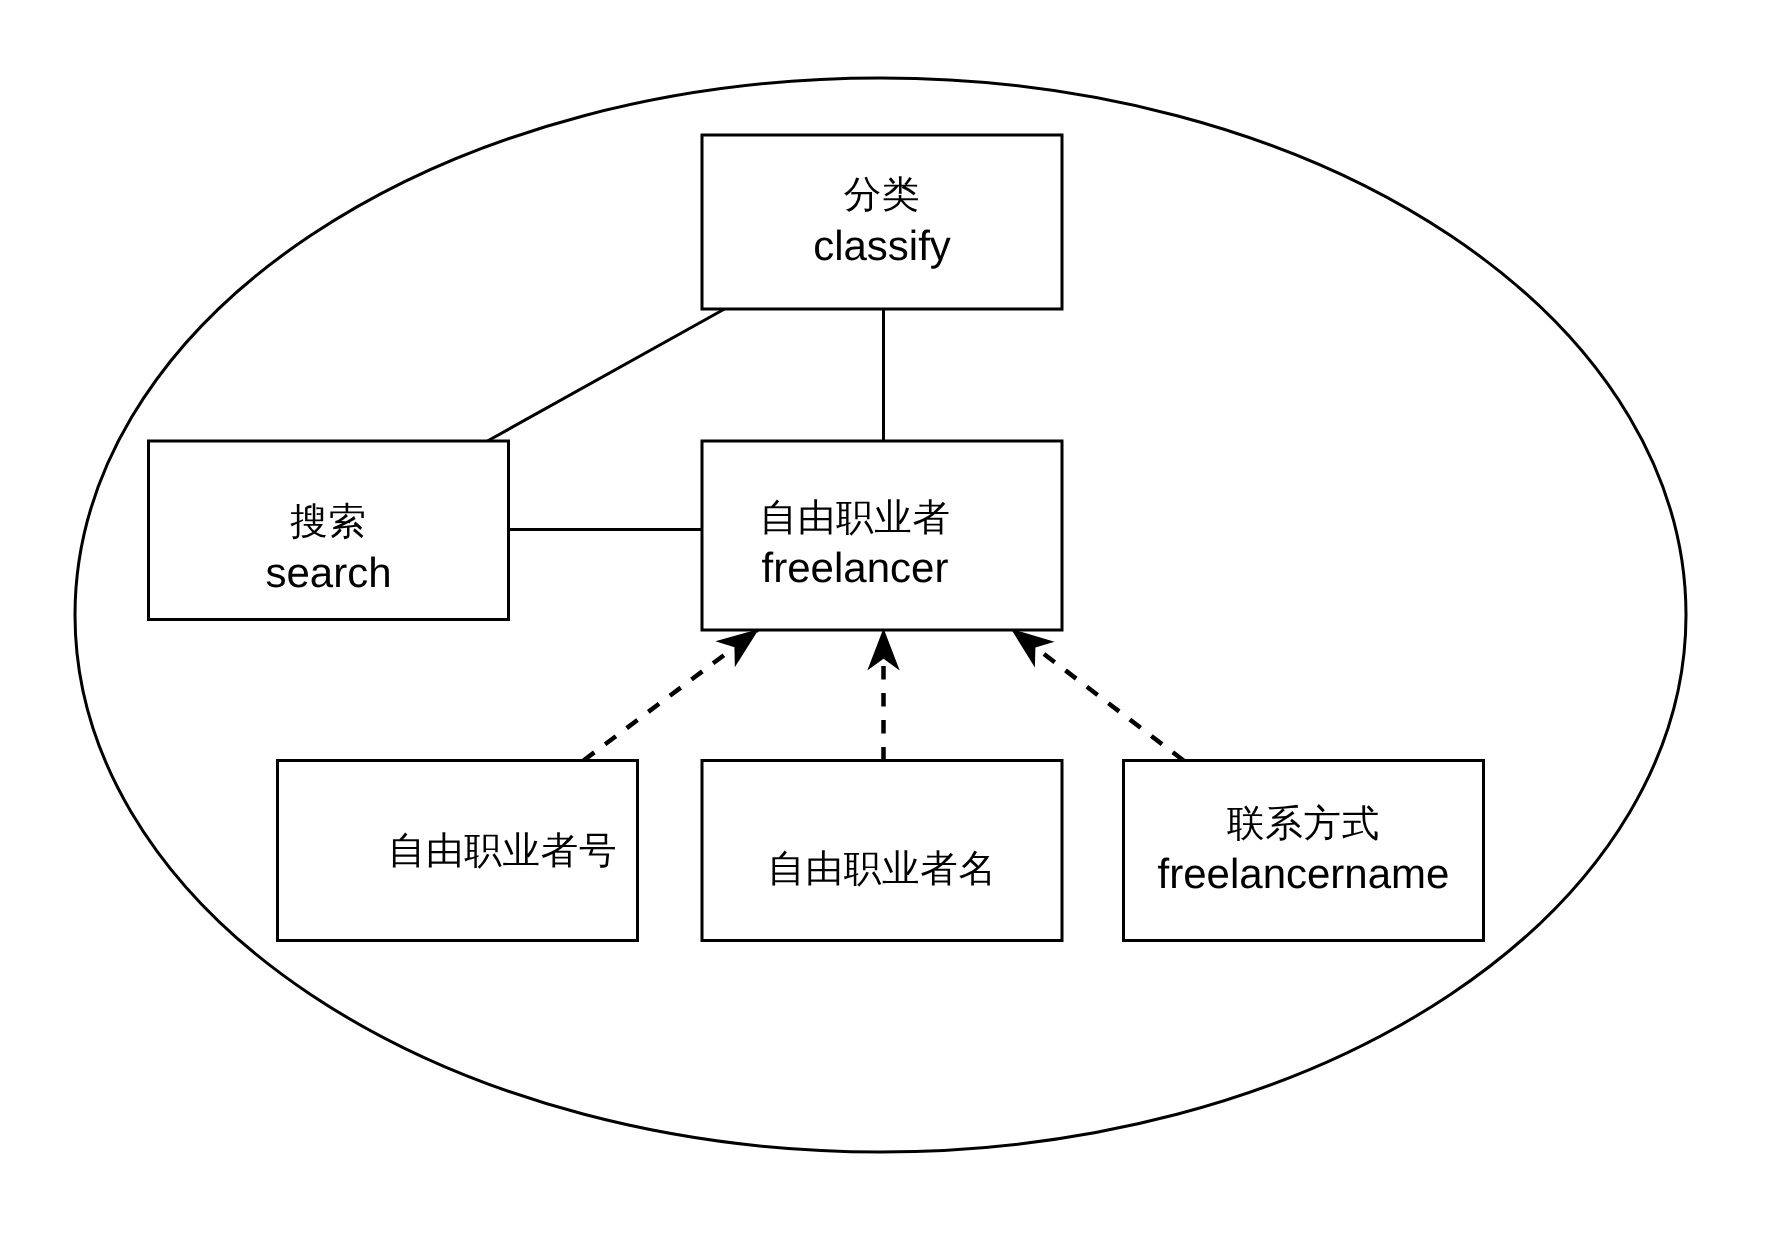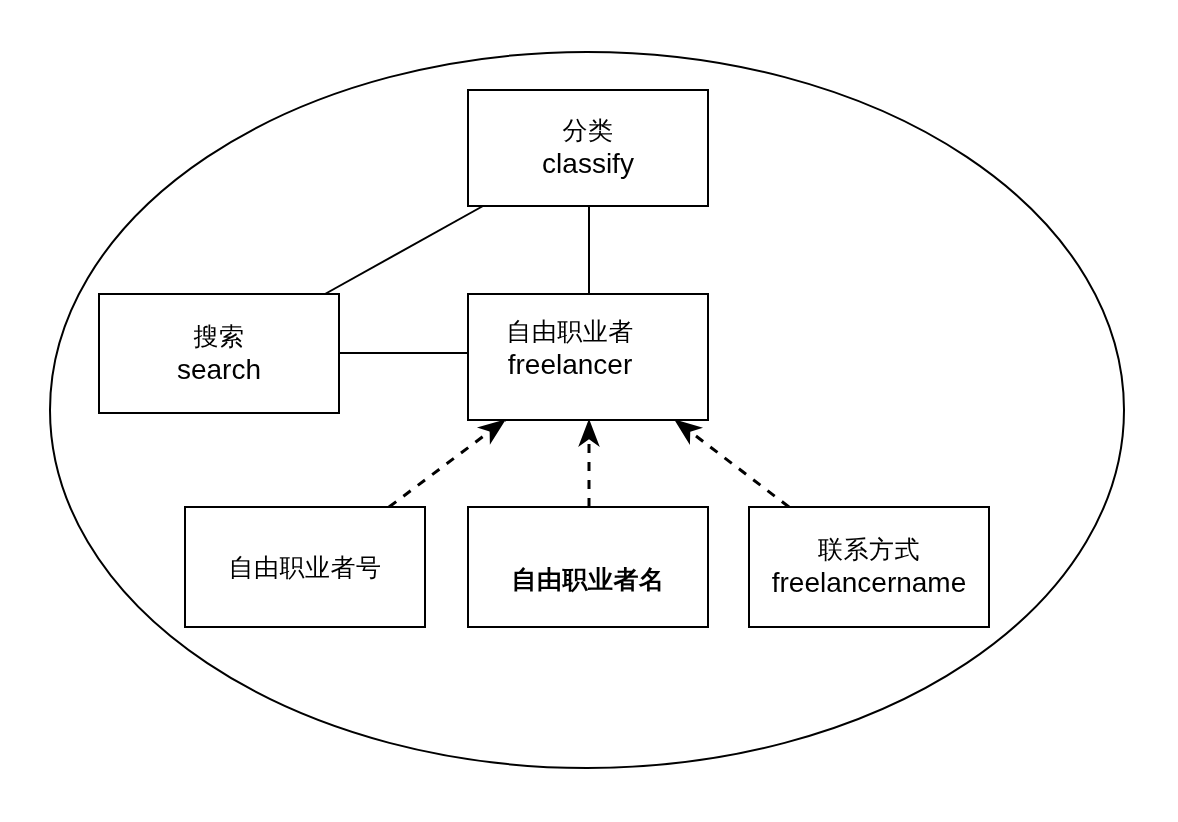--- a/index.html
+++ b/index.html
@@ -78,32 +78,32 @@
         <rect x="468" y="507" width="240" height="120" fill="#ffffff" stroke="#000000" stroke-width="2"></rect>
         <rect x="749" y="507" width="240" height="120" fill="#ffffff" stroke="#000000" stroke-width="2"></rect>
       </g>
   </svg>
 
   <div id="labels-layer">
       <div class="node-label" style="left: 468px; top: 90px; width: 240px; height: 116px;">
         <div class="label-cn">分类</div>
         <div class="label-en">classify</div>
       </div>
-      <div class="node-label" style="left: 99px; top: 294px; width: 240px; height: 119px;">
+      <div class="node-label" style="left: 99px; top: 306px; width: 240px; height: 119px;">
         <div class="label-cn">搜索</div>
         <div class="label-en">search</div>
       </div>
-      <div class="node-label" style="left: 468px; top: 286px; width: 204px; height: 126px; justify-content: center;">
+      <div class="node-label" style="left: 468px; top: 300px; width: 204px; height: 126px; justify-content: center;">
         <div class="label-cn">自由职业者</div>
         <div class="label-en">freelancer</div>
       </div>
-      <div class="node-label" style="left: 185px; top: 507px; width: 240px; height: 120px;">
+      <div class="node-label" style="left: 185px; top: 507px; width: 240px; height: 120px; padding-left: 30px;">
         <div class="label-cn">自由职业者号</div>
       </div>
-      <div class="node-label" style="left: 468px; top: 507px; width: 240px; height: 144px; font-weight: bold;">
+      <div class="node-label" style="left: 468px; top: 507px; width: 240px; height: 144px;">
         <div class="label-cn">自由职业者名</div>
       </div>
       <div class="node-label" style="left: 749px; top: 507px; width: 240px; height: 120px;">
         <div class="label-cn">联系方式</div>
         <div class="label-en">freelancername</div>
       </div>
     </div>
 
 </div>
 

